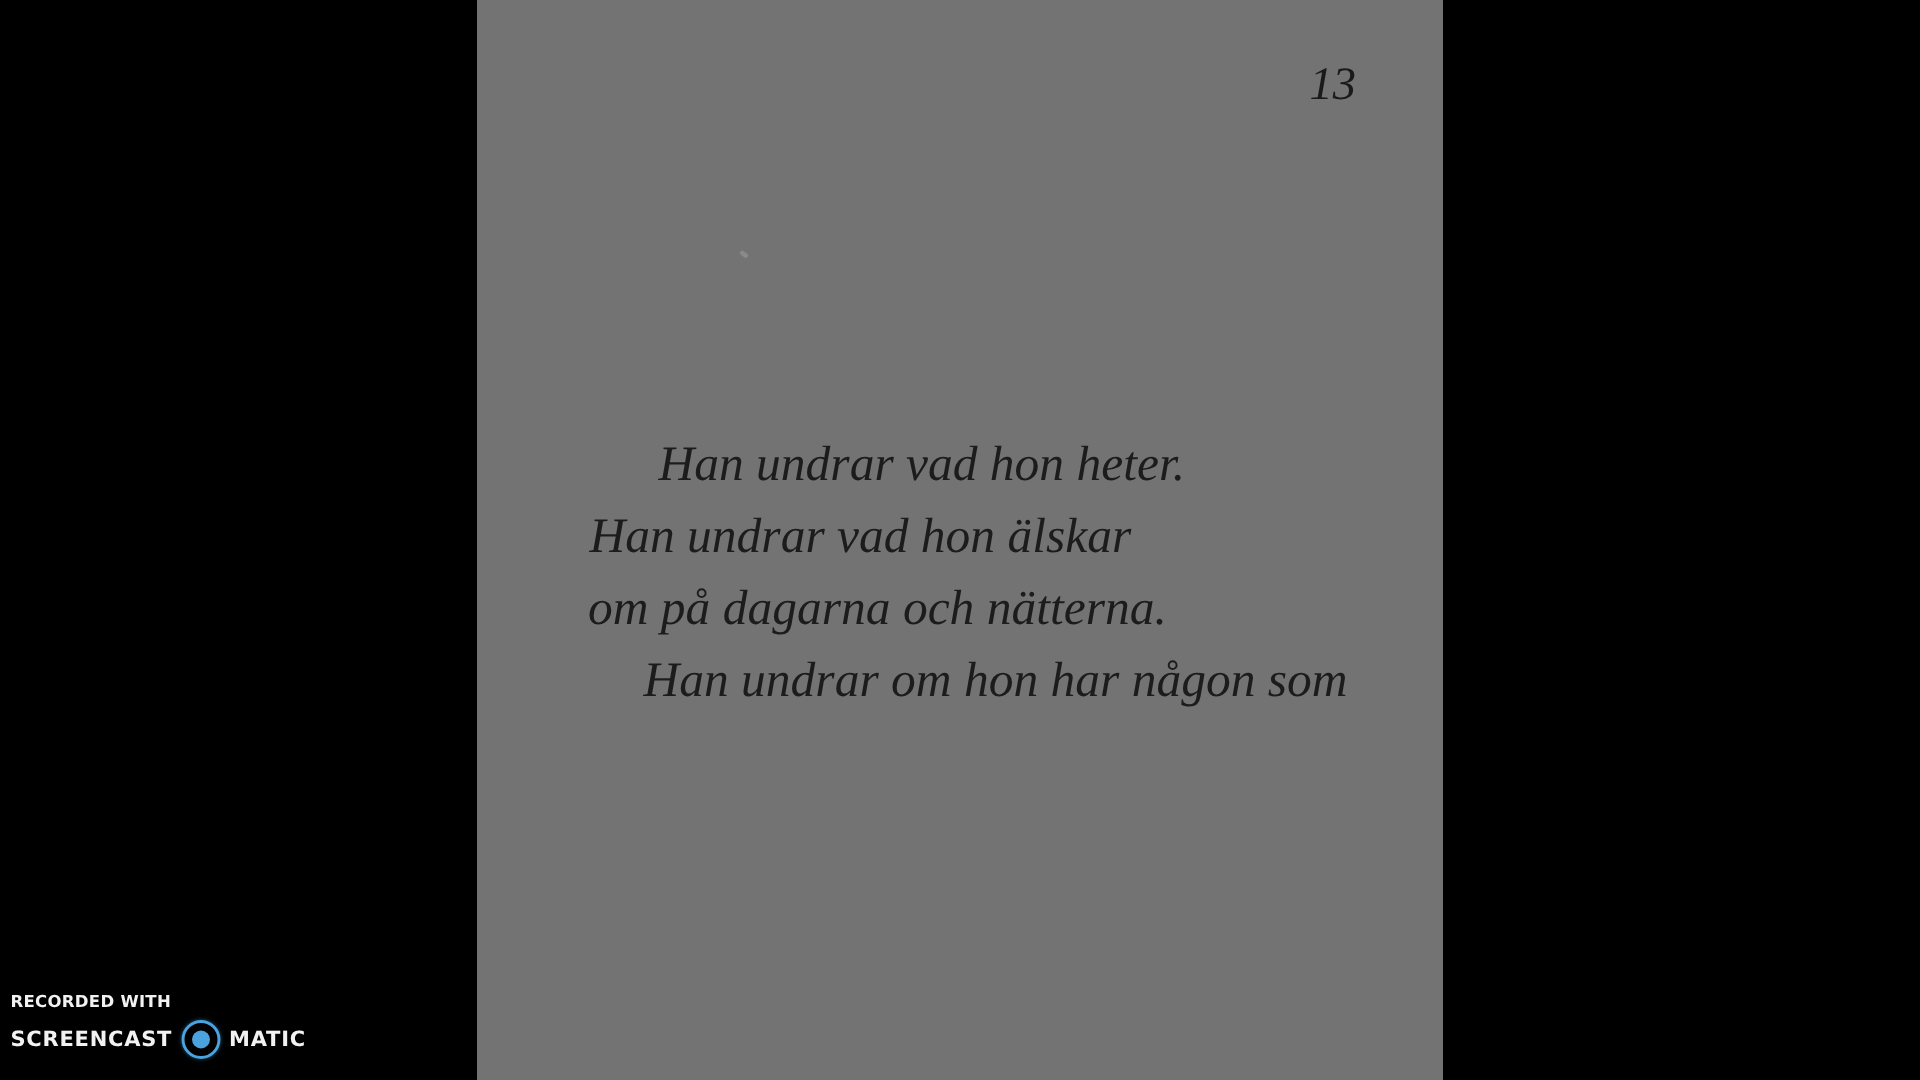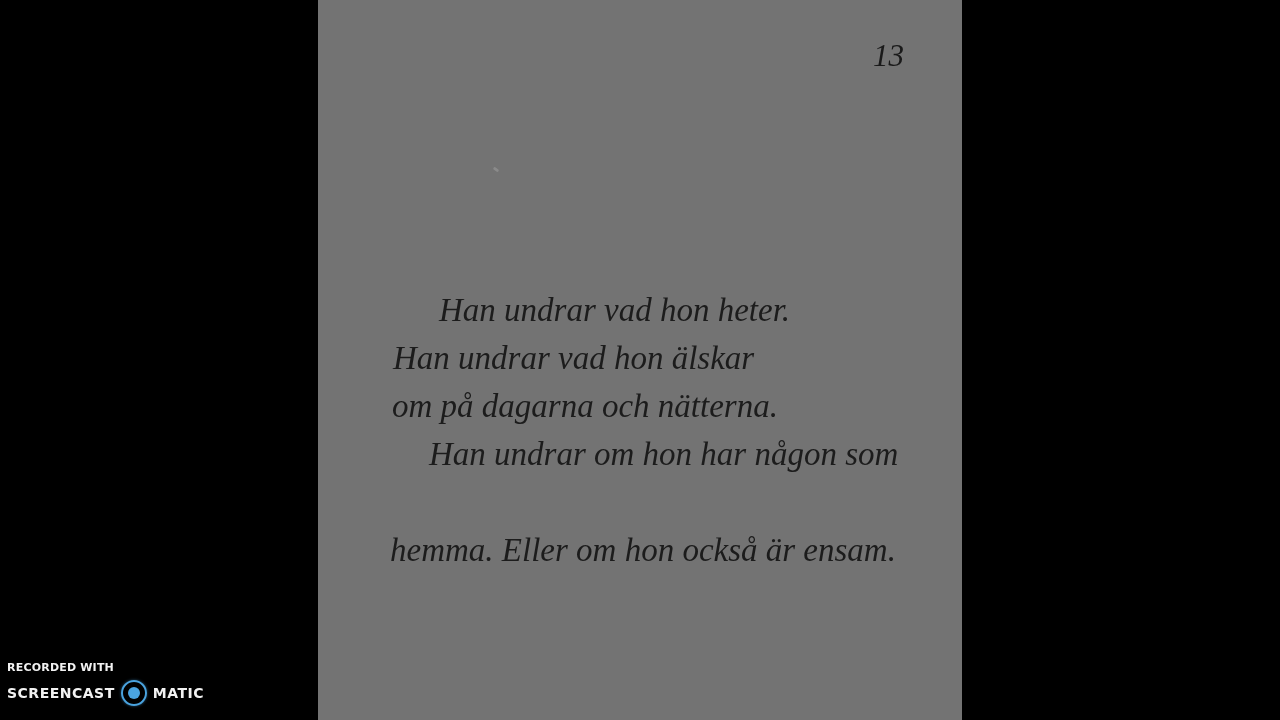--- a/index.html
+++ b/index.html
@@ -107,21 +107,20 @@
 <div class="stage">
 
   <div class="page">
     <div class="page-number">13</div>
     <div class="speck"></div>
 
     <div class="line" style="left:105px; top:294px;margin-left:16px;">Han undrar vad hon heter.</div>
     <div class="line" style="left:75px; top:342px;">Han undrar vad hon älskar</div>
     <div class="line" style="left:74px; top:390px;">om på dagarna och nätterna.</div>
     <div class="line" style="left:111px; top:438px;">Han undrar om hon har någon som</div>
-    <div class="line" style="left:72px; top:534px;">hemma. Eller om hon också är ensam.</div>
   </div>
 
   <div class="watermark">
     <div class="wm-recorded">RECORDED WITH</div>
     <div class="wm-brand">
       <span>SCREENCAST</span>
       <span class="wm-logo">
         <span class="wm-logo-dot"></span>
       </span>
       <span>MATIC</span>

